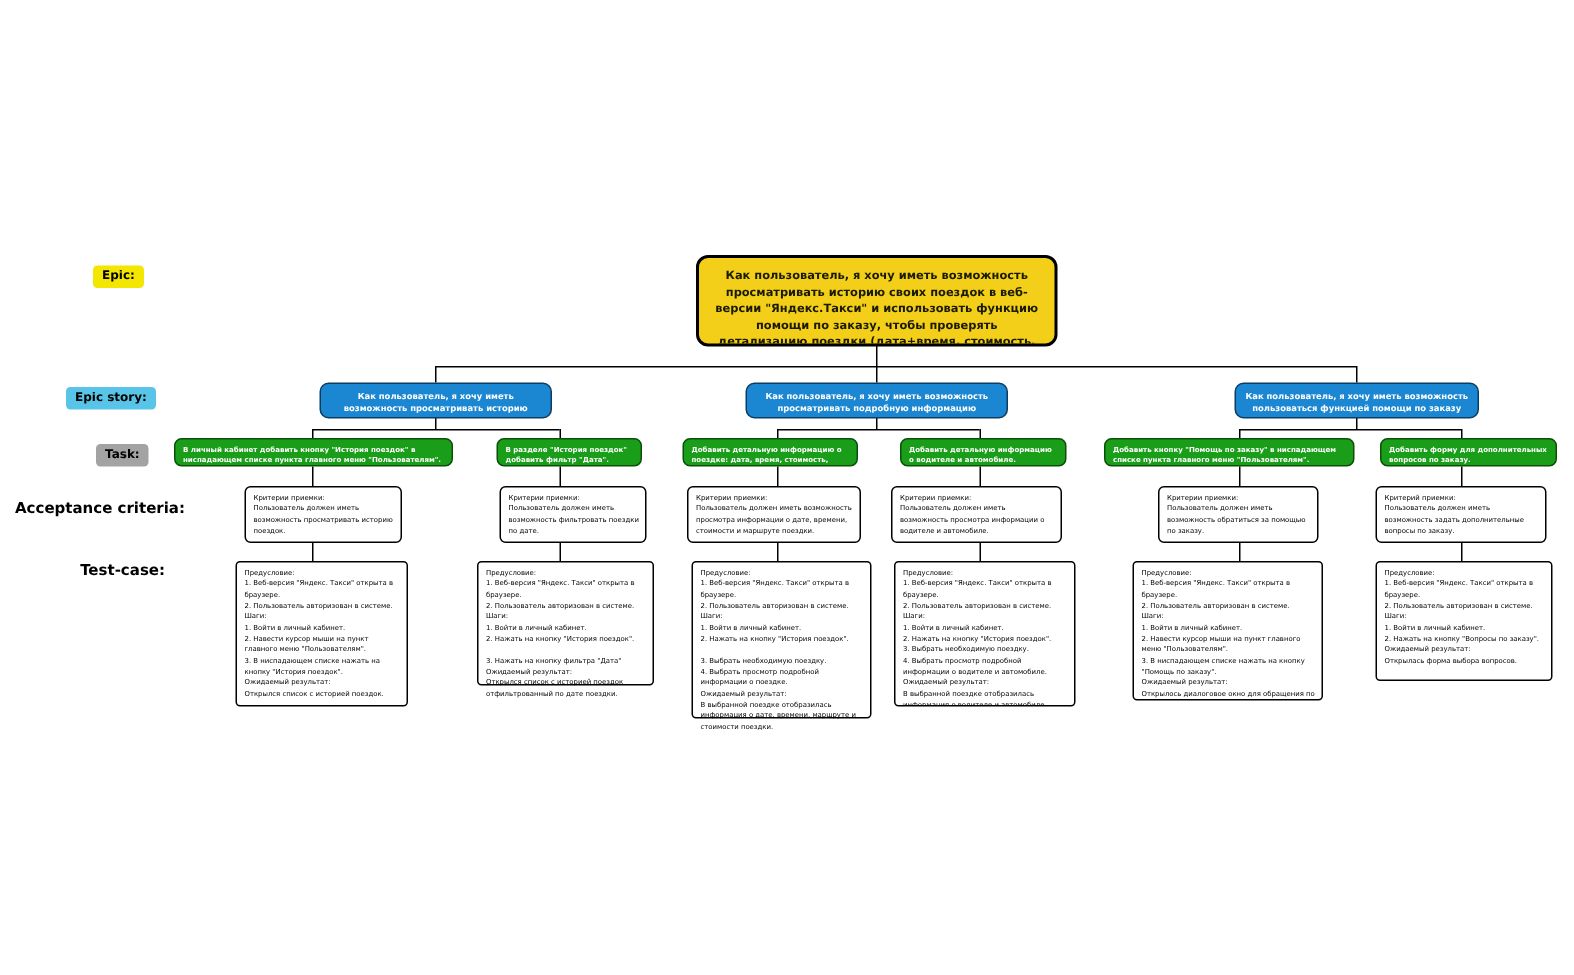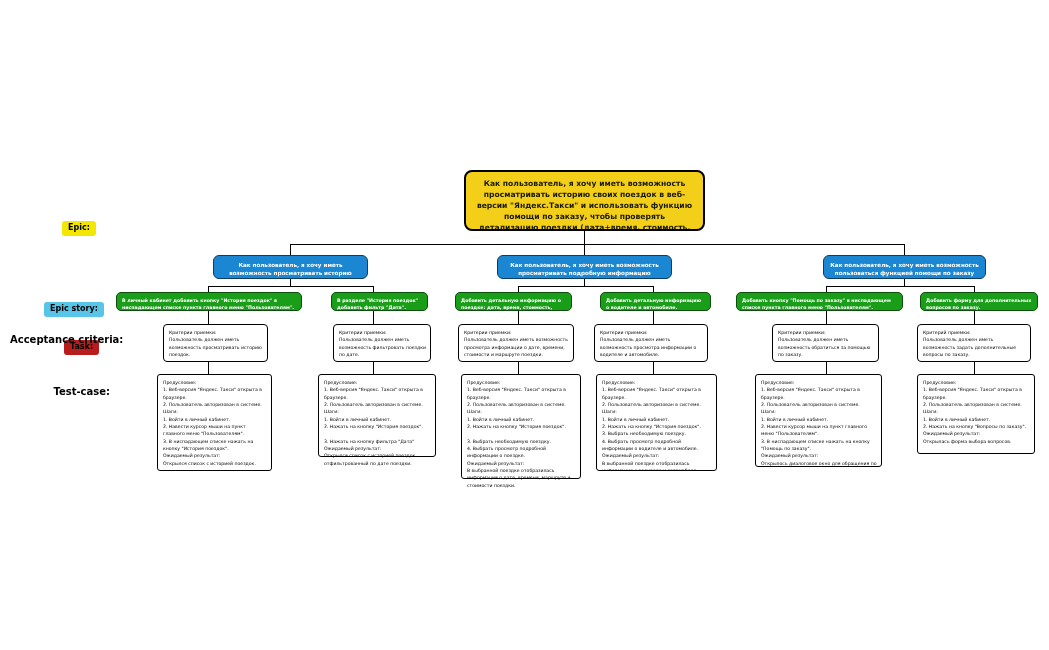--- a/index.html
+++ b/index.html
@@ -33,32 +33,31 @@
   
   .badge {
     position: absolute;
     font-weight: bold;
     font-size: 8px;
     color: #000000;
     text-align: center;
     line-height: 1.1;
     padding: 3px 6px;
     white-space: nowrap;
-    margin-top: 44px;
   }
   .badge-epic {
     background: #f3e600;
     border-radius: 3px;
   }
   .badge-story {
     background: #58c4e8;
     border-radius: 3px;
   }
   .badge-task {
-    background: #b91c1c;
+    background: #a3a3a3;
     border-radius: 3px;
   }
   
   .badge::before {
     content: "";
     position: absolute;
     left: -3px; top: -2px; right: -3px; bottom: -2px;
     background: inherit;
     z-index: -1;
     clip-path: polygon(
@@ -161,21 +160,21 @@
   <div class="badge badge-story" style="left:44px; top:258px;">
     <span>Epic story:</span>
   </div>
   <div class="badge badge-task" style="left:64px; top:296px;">
     <span>Task:</span>
   </div>
 
   <div class="row-label" style="left:10px; top:334px; width:100px;">
     <span>Acceptance criteria:</span>
   </div>
-  <div class="row-label" style="left:10px; top:375px; width:100px;margin-top:11px;">
+  <div class="row-label" style="left:10px; top:375px; width:100px;">
     <span>Test-case:</span>
   </div>
 
   <div class="line v" style="left:584px; top:230px; height:14px;"></div>
 
   <div class="line h" style="left:290px; top:244px; width:614px;"></div>
 
   <div class="line v" style="left:290px; top:244px; height:11px;"></div>
   <div class="line v" style="left:584px; top:244px; height:11px;"></div>
   <div class="line v" style="left:904px; top:244px; height:11px;"></div>

